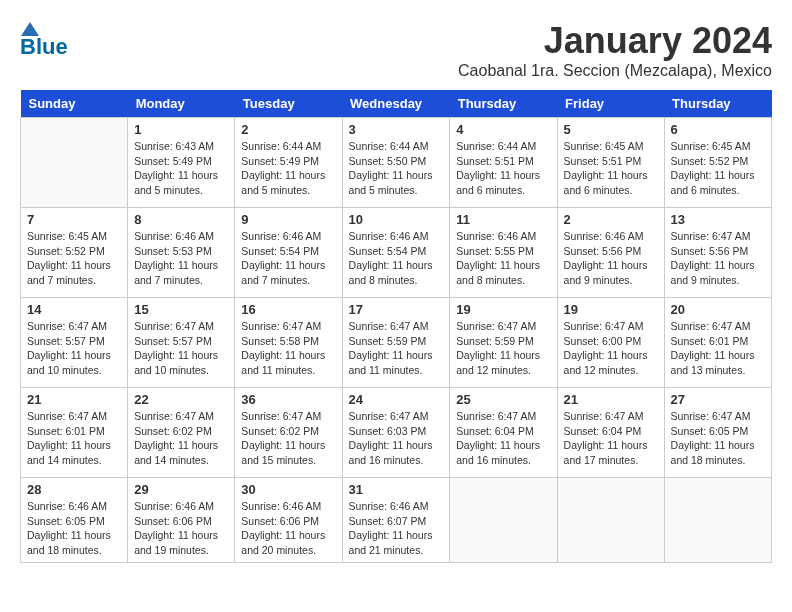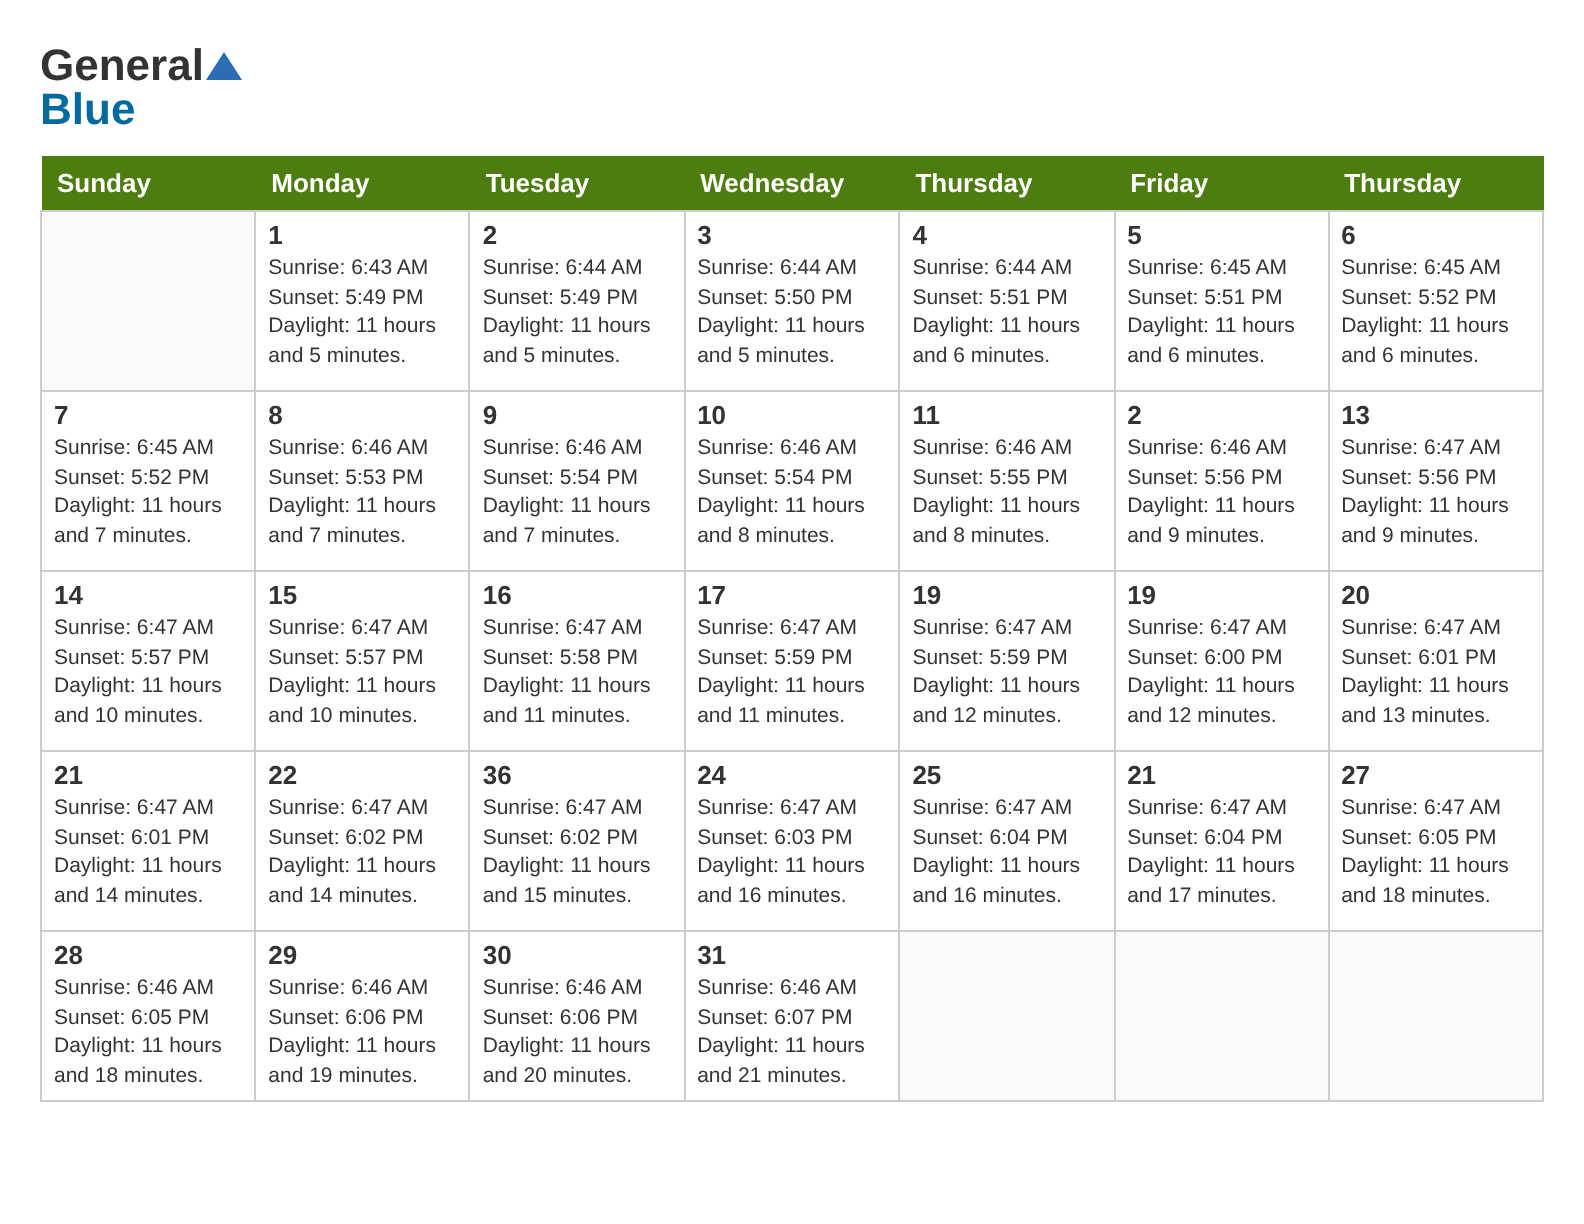--- a/index.html
+++ b/index.html
@@ -36,21 +36,21 @@
     .location-title {
       font-size: 16px;
       color: #333;
     }
     .calendar {
       width: 100%;
       border-collapse: collapse;
       font-size: 11px;
     }
     .calendar th {
-      background-color: #4d7c0f;
+      background-color: #1d4ed8;
       color: #fff;
       text-align: left;
       padding: 6px 8px;
       font-size: 13px;
       font-weight: bold;
     }
     .calendar td {
       border: 1px solid #ccc;
       vertical-align: top;
       padding: 4px 6px;
@@ -76,26 +76,29 @@
     .empty-cell {
       background: #f9f9f9;
     }
   </style>
 </head>
 <body>
 
 <div class="header">
   <div class="logo">
     <div class="logo-text">
-      <span style="font-size:22px;font-weight:bold;color:#333;">General</span>
       <svg width="18" height="18" viewBox="0 0 18 18" style="margin:0 1px;">
         <polygon points="9,2 18,16 0,16" fill="#2a6db5"></polygon>
       </svg>
     </div>
     <span style="font-size:22px;font-weight:bold;color:#0369a1;margin-top:-4px;">Blue</span>
+  </div>
+  <div class="title-block">
+    <div class="month-title">January 2024</div>
+    <div class="location-title">Caobanal 1ra. Seccion (Mezcalapa), Mexico</div>
   </div>
 </div>
 
 <table class="calendar">
   <thead>
     <tr>
     <th>Sunday</th>
         <th>Monday</th>
         <th>Tuesday</th>
         <th>Wednesday</th>

